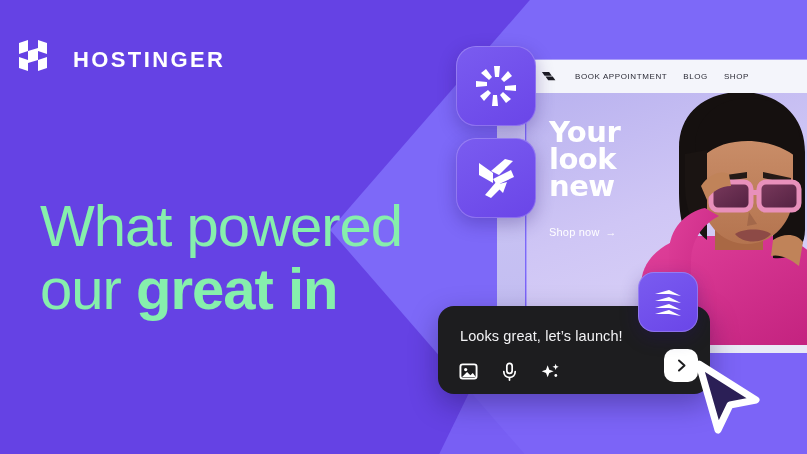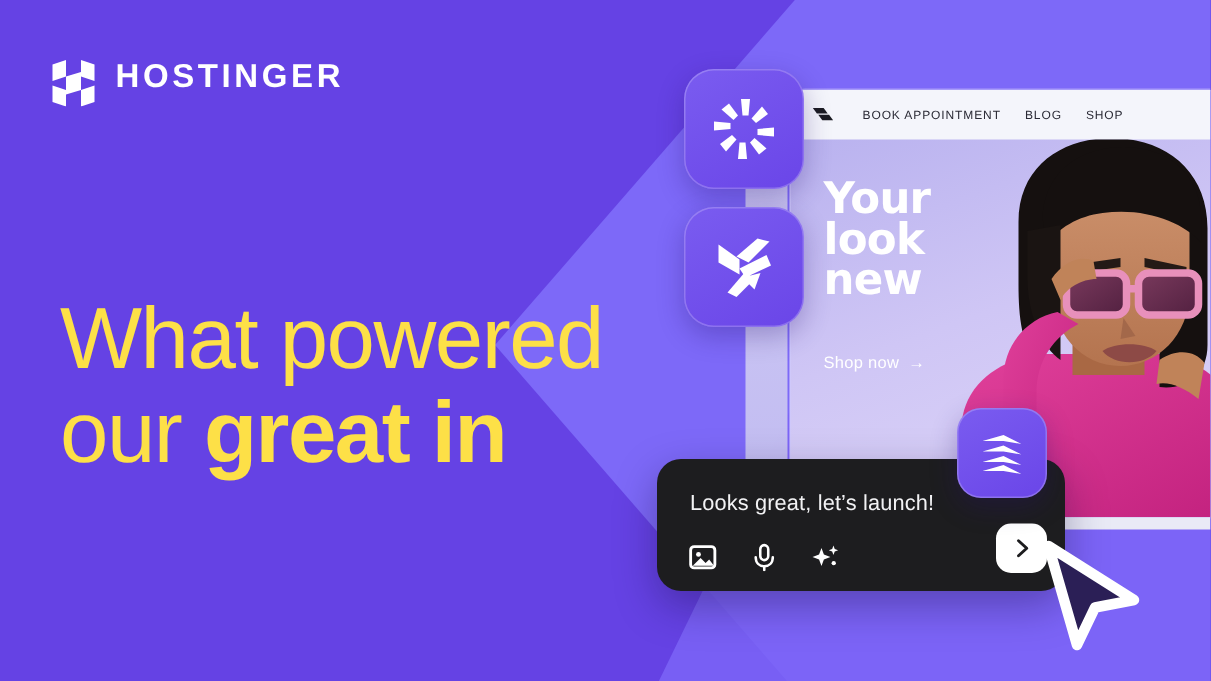--- a/index.html
+++ b/index.html
@@ -18,31 +18,31 @@
     z-index:1;
   }
   .bg-chevron2{
     position:absolute;left:395px;top:255px;width:470px;height:290px;
     background:#7B64F7;
     clip-path:polygon(30% 0%, 100% 0%, 100% 100%, 0% 100%);
     z-index:1;opacity:.85;
   }
 
   
-  .logo{position:absolute;left:33px;top:40px;display:flex;align-items:flex-start;gap:12px;z-index:20;}
+  .logo{position:absolute;left:17px;top:40px;display:flex;align-items:flex-end;gap:24px;z-index:20;}
   .logo-mark{width:32px;height:31px;display:block;}
   .logo-word{
     color:#fff;font-size:22px;font-weight:bold;letter-spacing:2.4px;
     font-family:"Liberation Sans",sans-serif;line-height:1;
   }
 
   
   .headline{
     position:absolute;left:40px;top:195px;z-index:20;
-    color:#fde047;font-size:58px;line-height:1.08;letter-spacing:-1px;
+    color:#86efac;font-size:58px;line-height:1.08;letter-spacing:-1px;
     font-family:"Liberation Sans",sans-serif;
   }
   .headline .ln{display:block;white-space:nowrap;}
   .hl-light{font-weight:300;}
   .hl-bold{font-weight:bold;}
 
   
   .site-panel{
     position:absolute;left:527px;top:60px;width:300px;height:285px;
     background:#f4f5fb;border-radius:10px 0 0 0;overflow:hidden;z-index:4;
@@ -62,21 +62,21 @@
     background:linear-gradient(160deg,#b9b2ef 0%,#cfc6f5 45%,#ded6f8 100%);
     overflow:hidden;
   }
   .hero-copy{position:absolute;left:22px;top:26px;z-index:3;}
   .hero-title{
     color:#fff;font-size:29px;line-height:.93;font-weight:bold;
     letter-spacing:-.5px;font-family:"DejaVu Sans",sans-serif;
   }
   .hero-title span{display:block;}
   .hero-cta{
-    margin-top:36px;color:#fff;font-size:11px;letter-spacing:.2px;
+    margin-top:26px;color:#fff;font-size:11px;letter-spacing:.2px;
     display:flex;align-items:center;gap:6px;
   }
 
   
   .model{position:absolute;right:-6px;bottom:0;width:210px;height:255px;z-index:2;}
 
   .panel-foot{
     position:absolute;left:527px;top:345px;width:300px;height:8px;
     background:#e9eaf6;z-index:4;
   }

